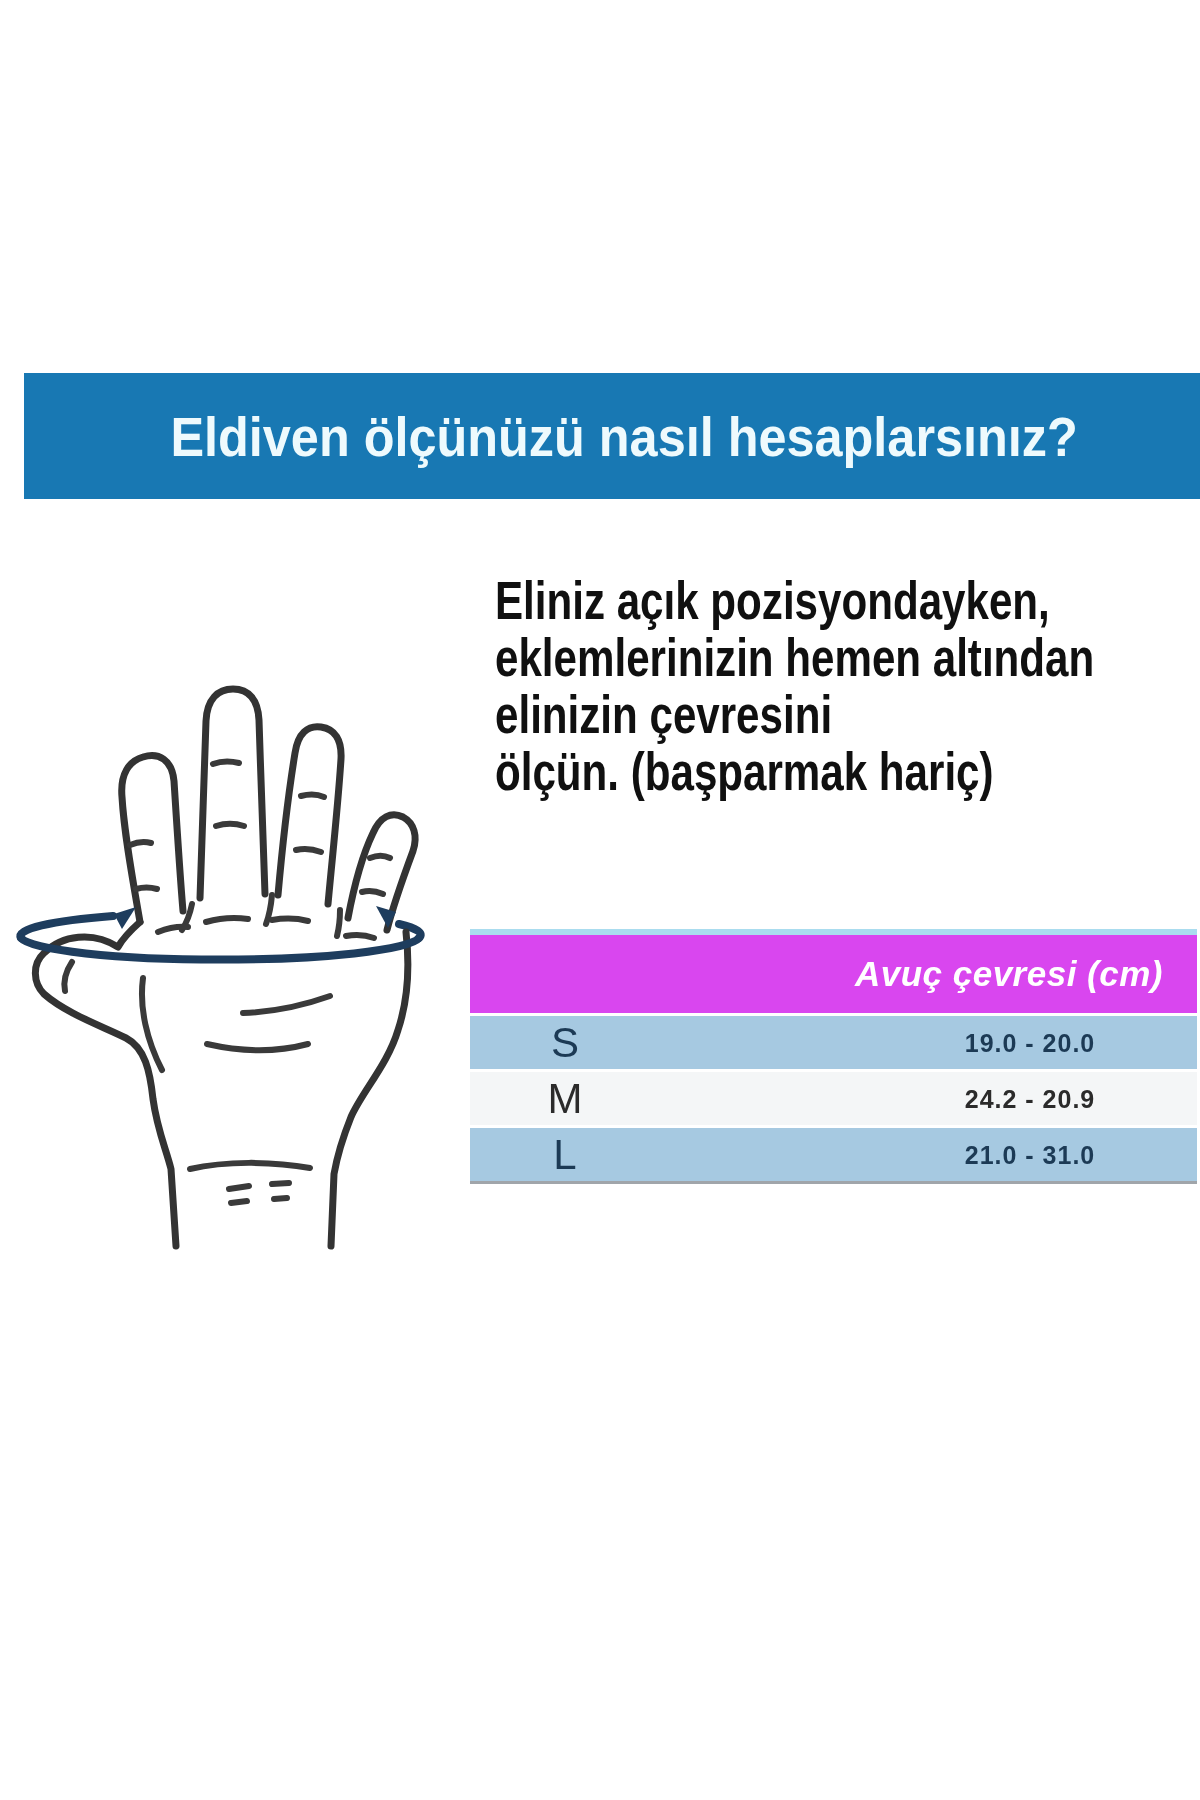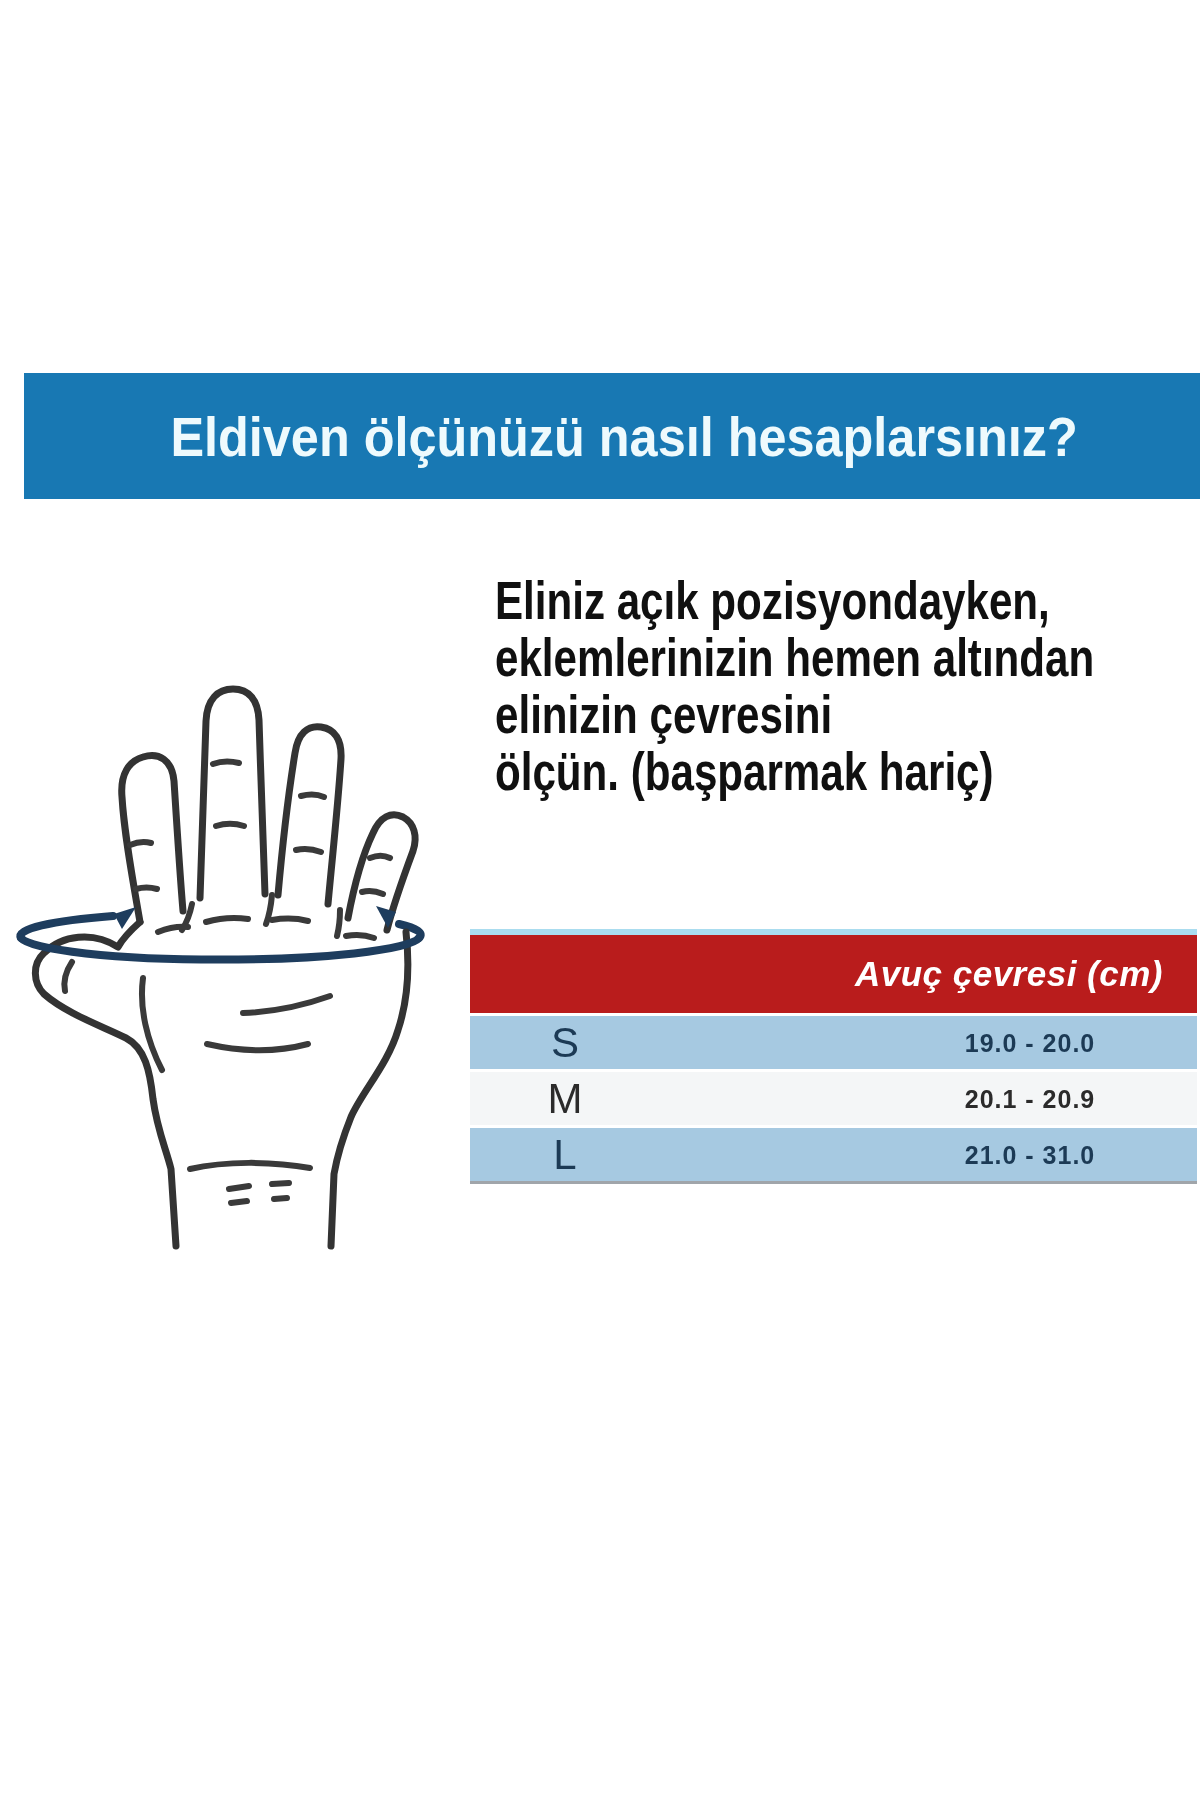--- a/index.html
+++ b/index.html
@@ -19,21 +19,21 @@
 
   
   .hand-svg{position:absolute;left:10px;top:600px;width:440px;height:650px;}
   .hand-line{fill:none;stroke:#333333;stroke-width:7;stroke-linecap:round;stroke-linejoin:round;}
   .hand-thin{fill:none;stroke:#3a3a3a;stroke-width:6;stroke-linecap:round;}
   .tape{fill:none;stroke:#1e3d5e;stroke-width:8;stroke-linecap:round;}
   .tape-arrow{fill:#1e3d5e;stroke:none;}
 
   
   .size-table{position:absolute;left:470px;top:929px;width:727px;}
-  .table-header{height:84px;background:#b91c1c;border-top:6px solid #aadcef;box-sizing:border-box;
+  .table-header{height:84px;background:#d946ef;border-top:6px solid #aadcef;box-sizing:border-box;
                 display:flex;align-items:center;justify-content:flex-end;padding-right:34px;}
   .table-header span{font-size:35px;font-weight:bold;font-style:italic;color:#ffffff;letter-spacing:0.5px;}
   .trow{position:relative;height:53px;margin-top:3px;}
   .trow.blue{background:#a6c9e1;}
   .trow.white{background:#f4f6f7;}
   .size{position:absolute;left:95px;top:50%;transform:translate(-50%,-50%);
         font-size:42px;font-weight:400;}
   .range{position:absolute;left:560px;top:50%;transform:translate(-50%,-50%);
          font-size:25px;font-weight:bold;letter-spacing:1px;white-space:nowrap;}
   .trow.blue .size,.trow.blue .range{color:#1c3a55;}
@@ -108,21 +108,21 @@
     <div class="table-header">
       <span>Avuç çevresi (cm)</span>
     </div>
 
     <div class="trow blue">
       <span class="size">S</span>
       <span class="range">19.0 - 20.0</span>
     </div>
     <div class="trow white">
       <span class="size">M</span>
-      <span class="range">20.1 - 20.9</span>
+      <span class="range">24.2 - 20.9</span>
     </div>
     <div class="trow blue">
       <span class="size">L</span>
       <span class="range">21.0 - 31.0</span>
     </div>
 
     <div class="table-bottom"></div>
   </div>
 
 </div>

